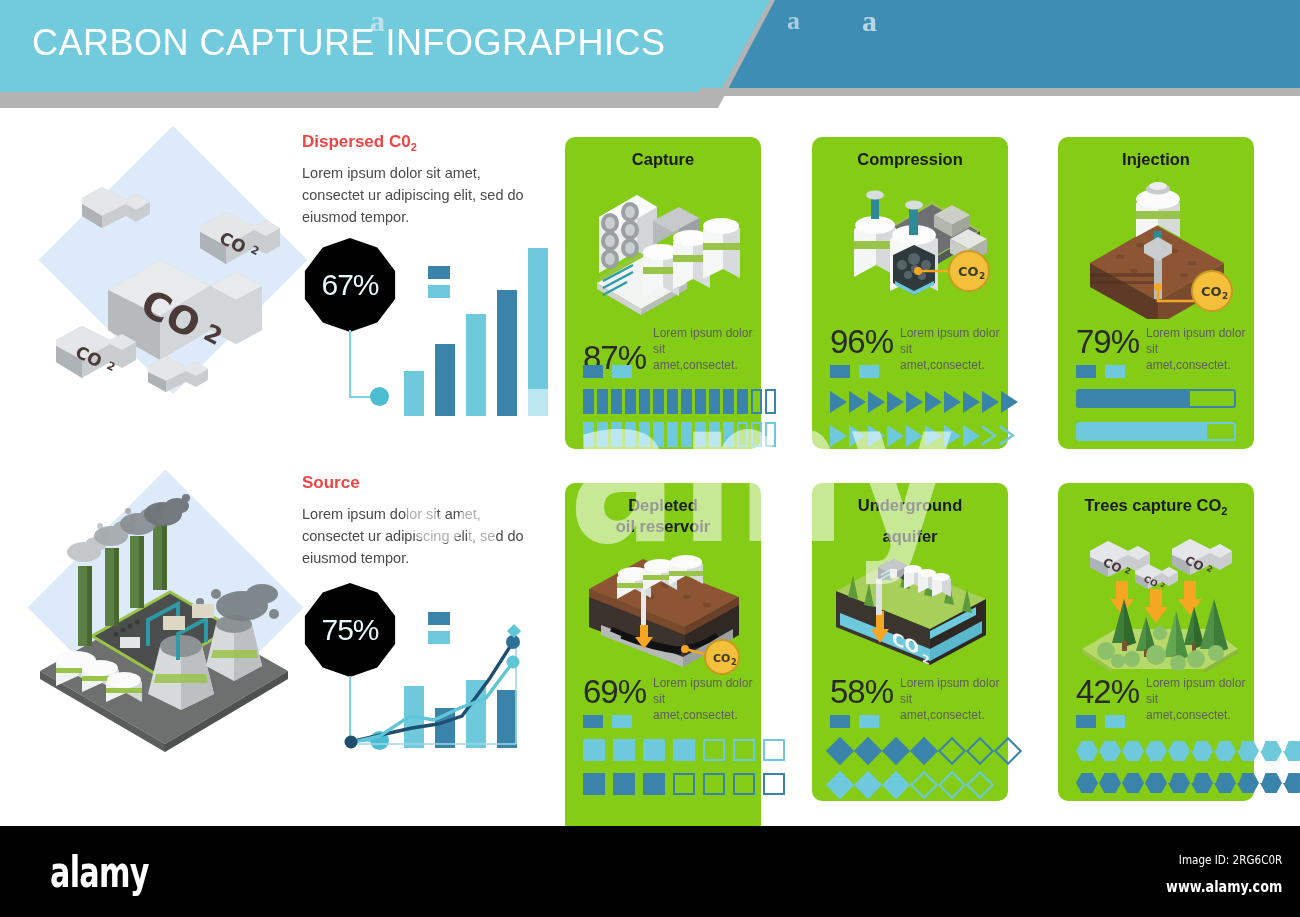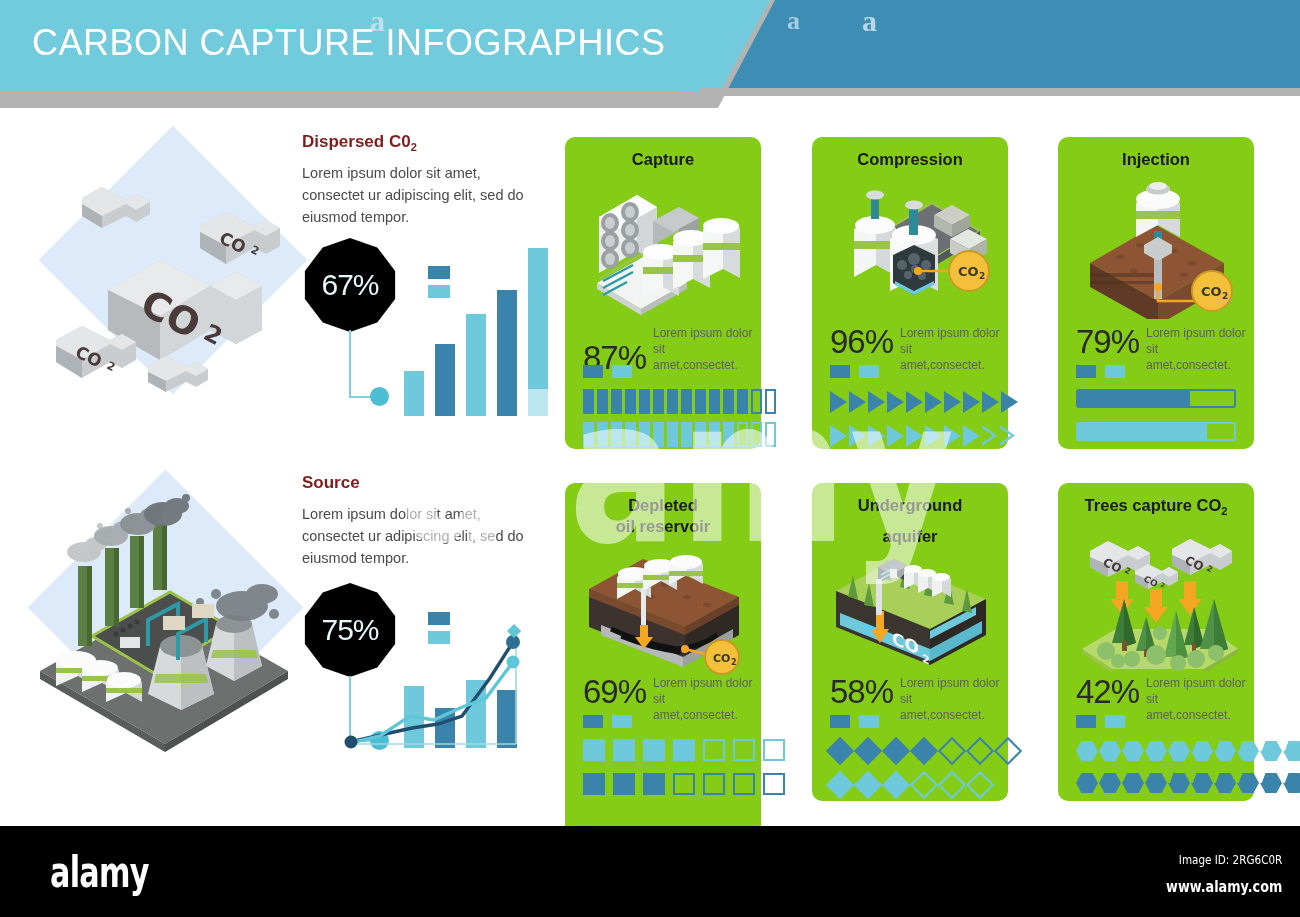--- a/index.html
+++ b/index.html
@@ -67,21 +67,21 @@
   .panel { position: absolute; }
   .diamond {
     position: absolute;
     background: #dceaf9;
     transform: rotate(45deg);
   }
   .panel-title {
     position: absolute;
     font-size: 17px;
     font-weight: bold;
-    color: #7f1d1d;
+    color: #ef4444;
   }
   .panel-body {
     position: absolute;
     font-size: 14.5px;
     line-height: 1.5;
     color: #4a4a4a;
     width: 222px;
   }
 
   

